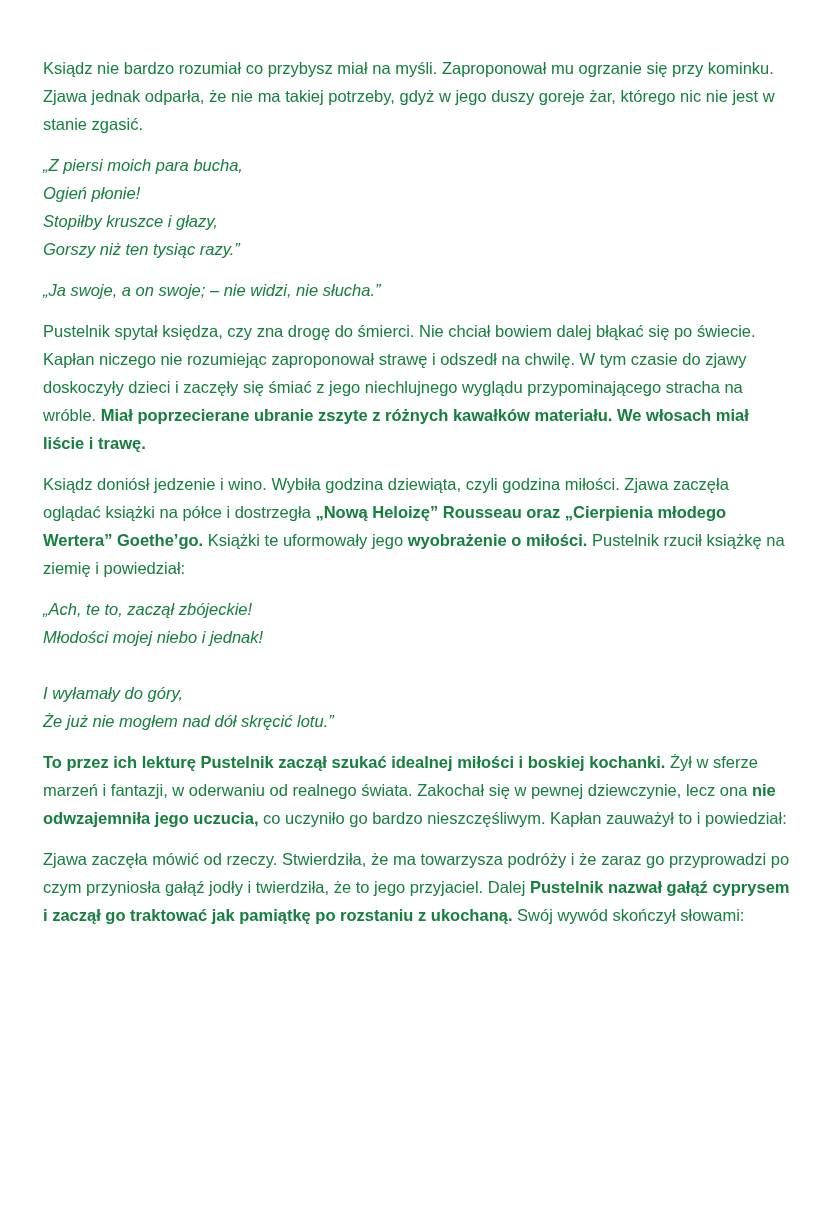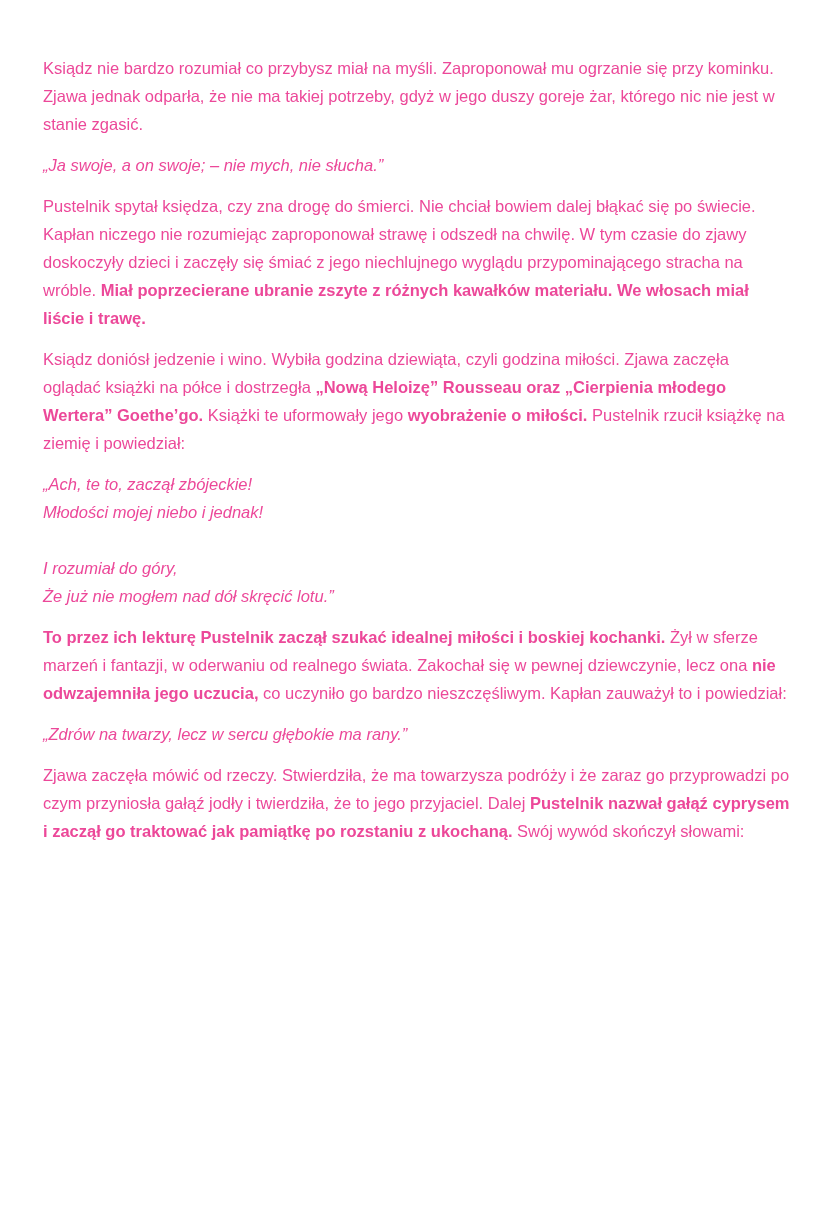--- a/index.html
+++ b/index.html
@@ -9,21 +9,21 @@
   }
   .page {
     width: 828px;
     min-height: 1206px;
     box-sizing: border-box;
     background: #ffffff;
     padding: 54px 38px 40px 43px;
     font-family: "Liberation Sans", "DejaVu Sans", sans-serif;
     font-size: 16.5px;
     line-height: 28px;
-    color: #ec4899;
+    color: #15803d;
     -webkit-font-smoothing: antialiased;
   }
   .para {
     margin: 0 0 13px 0;
   }
   .verse {
     margin: 0 0 13px 0;
     font-style: italic;
   }
   .run-bold {
@@ -32,21 +32,21 @@
   .run-normal {
     font-weight: 400;
   }
 </style>
 </head>
 <body>
 
 <main class="page">
   <div id="document-content">
       <p class="para"><span class="run-normal">Ksiądz nie bardzo rozumiał co przybysz miał na myśli. Zaproponował mu ogrzanie się przy kominku. Zjawa jednak odparła, że nie ma takiej potrzeby, gdyż w jego duszy goreje żar, którego nic nie jest w stanie zgasić.</span></p>
-      <p class="verse"><span>„Ja swoje, a on swoje; – nie mych, nie słucha.”</span></p>
+      <p class="verse"><span>„Z piersi moich para bucha,</span><br><span>Ogień płonie!</span><br><span>Stopiłby kruszce i głazy,</span><br><span>Gorszy niż ten tysiąc razy.”</span></p>
+      <p class="verse"><span>„Ja swoje, a on swoje; – nie widzi, nie słucha.”</span></p>
       <p class="para"><span class="run-normal">Pustelnik spytał księdza, czy zna drogę do śmierci. Nie chciał bowiem dalej błąkać się po świecie. Kapłan niczego nie rozumiejąc zaproponował strawę i odszedł na chwilę. W tym czasie do zjawy doskoczyły dzieci i zaczęły się śmiać z jego niechlujnego wyglądu przypominającego stracha na wróble. </span><span class="run-bold">Miał poprzecierane ubranie zszyte z różnych kawałków materiału. We włosach miał liście i trawę.</span></p>
       <p class="para"><span class="run-normal">Ksiądz doniósł jedzenie i wino. Wybiła godzina dziewiąta, czyli godzina miłości. Zjawa zaczęła oglądać książki na półce i dostrzegła </span><span class="run-bold">„Nową Heloizę” Rousseau oraz „Cierpienia młodego Wertera” Goethe’go.</span><span class="run-normal"> Książki te uformowały jego </span><span class="run-bold">wyobrażenie o miłości.</span><span class="run-normal"> Pustelnik rzucił książkę na ziemię i powiedział:</span></p>
-      <p class="verse"><span>„Ach, te to, zaczął zbójeckie!</span><br><span>Młodości mojej niebo i jednak!</span><br><br><span>I rozumiał do góry,</span><br><span>Że już nie mogłem nad dół skręcić lotu.”</span></p>
+      <p class="verse"><span>„Ach, te to, zaczął zbójeckie!</span><br><span>Młodości mojej niebo i jednak!</span><br><br><span>I wyłamały do góry,</span><br><span>Że już nie mogłem nad dół skręcić lotu.”</span></p>
       <p class="para"><span class="run-bold">To przez ich lekturę Pustelnik zaczął szukać idealnej miłości i boskiej kochanki.</span><span class="run-normal"> Żył w sferze marzeń i fantazji, w oderwaniu od realnego świata. Zakochał się w pewnej dziewczynie, lecz ona </span><span class="run-bold">nie odwzajemniła jego uczucia,</span><span class="run-normal"> co uczyniło go bardzo nieszczęśliwym. Kapłan zauważył to i powiedział:</span></p>
-      <p class="verse"><span>„Zdrów na twarzy, lecz w sercu głębokie ma rany.”</span></p>
       <p class="para"><span class="run-normal">Zjawa zaczęła mówić od rzeczy. Stwierdziła, że ma towarzysza podróży i że zaraz go przyprowadzi po czym przyniosła gałąź jodły i twierdziła, że to jego przyjaciel. Dalej </span><span class="run-bold">Pustelnik nazwał gałąź cyprysem i zaczął go traktować jak pamiątkę po rozstaniu z ukochaną.</span><span class="run-normal"> Swój wywód skończył słowami:</span></p>
     </div>
 </main>
 
 </body></html>

